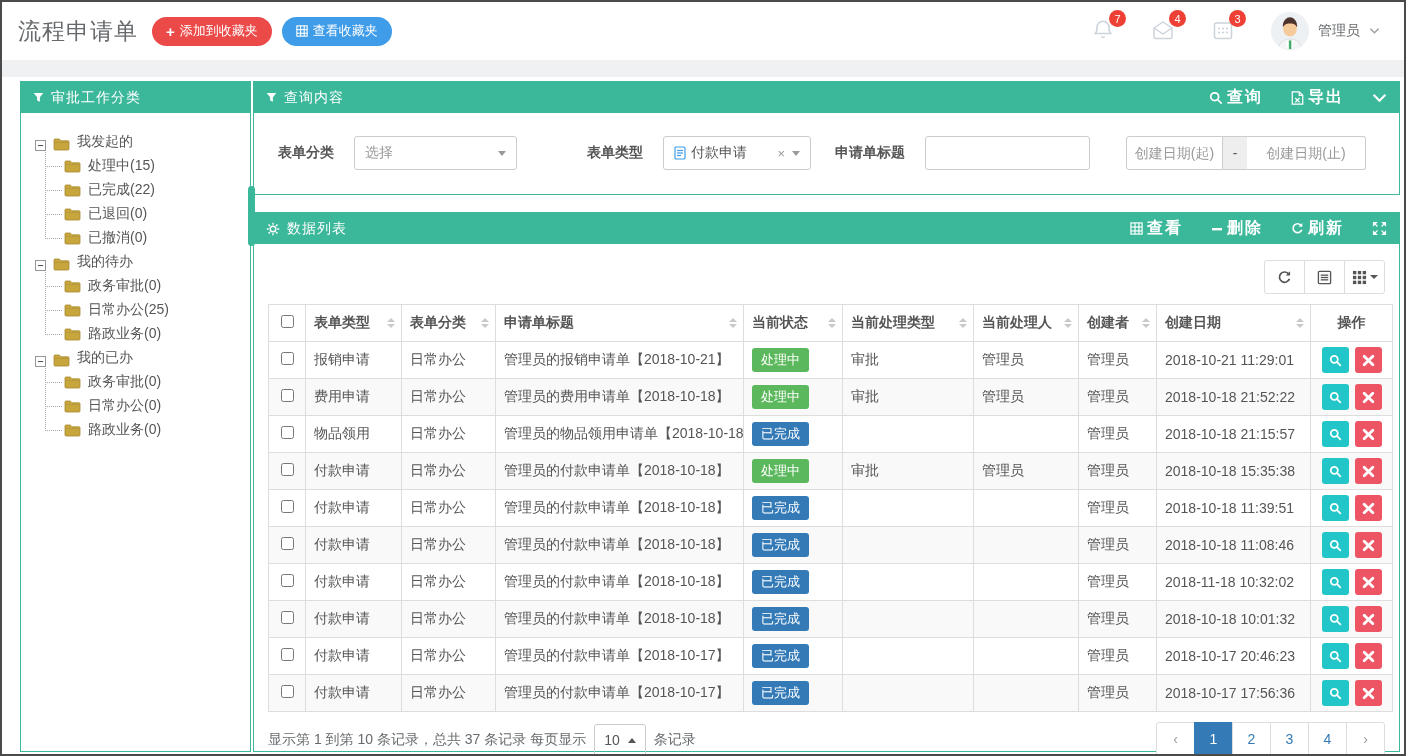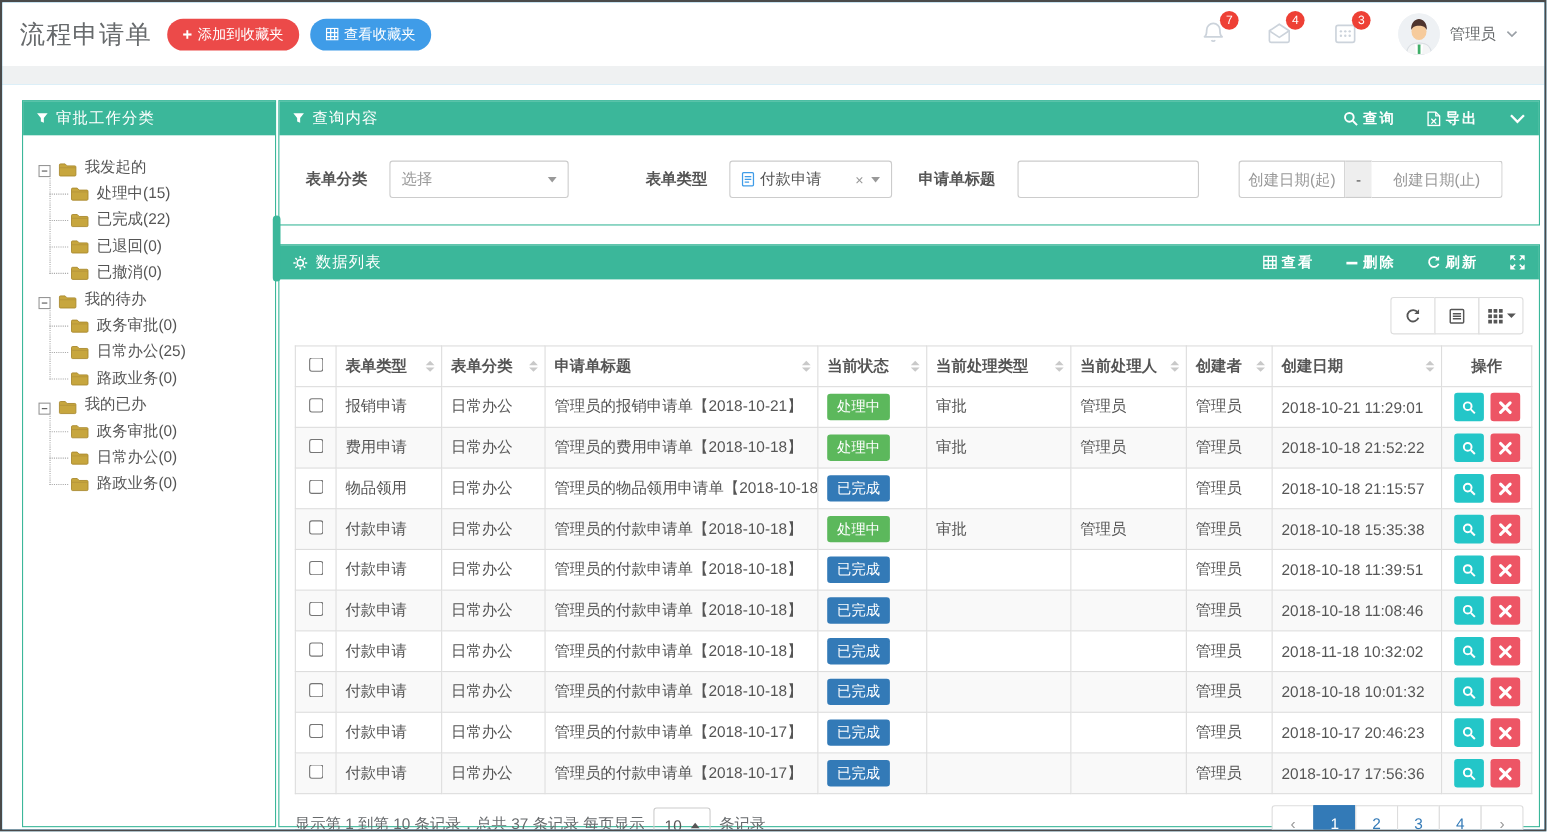--- a/index.html
+++ b/index.html
@@ -18,27 +18,27 @@
   .notif svg { width:24px; height:24px; }
   .nbadge { position:absolute; top:-8px; right:-9px; min-width:17px; height:17px; border-radius:9px; background:var(--badge-red,#ee4035); color:#fff; font-size:11px; display:flex; align-items:center; justify-content:center; padding:0 4px; }
   .usermenu { display:flex; align-items:center; gap:9px; cursor:pointer; }
   .avatar { width:38px; height:38px; border-radius:50%; overflow:hidden; background:#eef1f4; flex:none; }
   .username { font-size:14px; color:#676a6c; }
   .uchev { width:11px; height:8px; }
 
   .graystrip { height:17px; flex:none; background:#eff1f2; }
 
   
-  .content { flex:1; display:flex; padding:14px 4px 2px 18px; background:#fff; min-height:0; }
+  .content { flex:1; display:flex; padding:4px 4px 2px 18px; background:#fff; min-height:0; }
 
   .panel { border:1px solid var(--green,#3bb79a); background:#fff; }
   .panel-head { height:31px; flex:none; background:var(--green,#3bb79a); color:#fff; display:flex; align-items:center; gap:7px; padding:0 12px; font-size:14px; }
   .panel-head .ptitle { font-weight:400; letter-spacing:1px; }
   .head-actions { margin-left:auto; display:flex; align-items:center; gap:28px; }
-  .head-act { display:flex; align-items:center; gap:4px; color:#fff; font-size:13px; font-weight:700; cursor:pointer; letter-spacing:2px; }
+  .head-act { display:flex; align-items:center; gap:4px; color:#fff; font-size:16px; font-weight:700; cursor:pointer; letter-spacing:2px; }
 
   
   .sidebar { width:231px; flex:none; position:relative; display:flex; flex-direction:column; }
   #tree { padding:17px 6px 8px 14px; font-size:14px; color:#555; overflow:hidden; }
   .node-row { display:flex; align-items:flex-end; gap:7px; padding:3px 0; cursor:pointer; }
   .expander { width:11px; height:11px; border:1px solid #969696; background:#fff; position:relative; flex:none; }
   .expander::after { content:""; position:absolute; left:2px; right:2px; top:4px; border-top:1px solid #555; }
   .folder { width:17px; height:14px; flex:none; }
   .kids { margin-left:5px; padding-left:24px; position:relative; }
   .kids::before { content:""; position:absolute; left:5px; top:-2px; bottom:11px; border-left:1px dotted #a9a9a9; }

